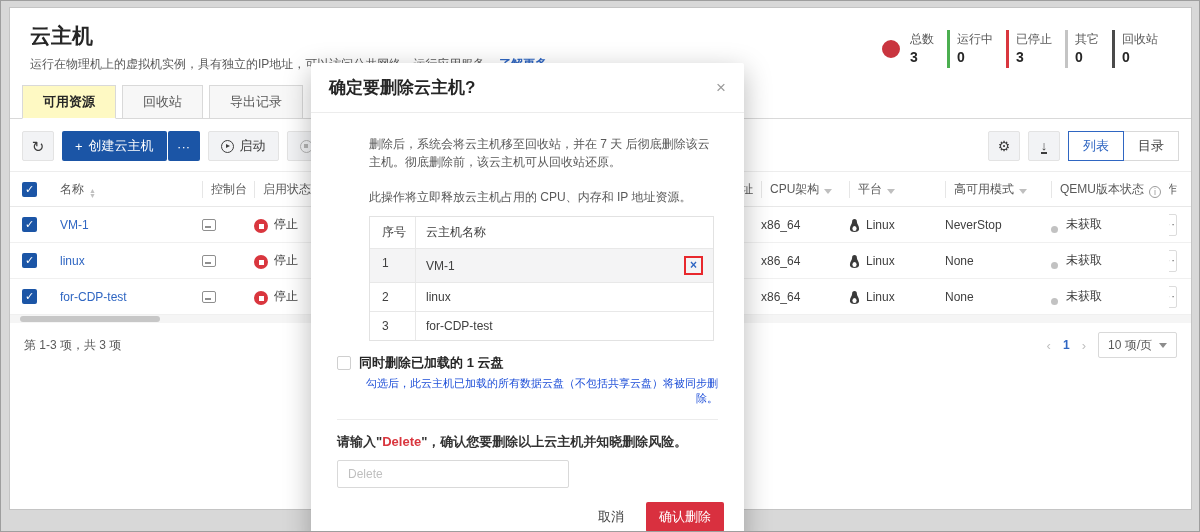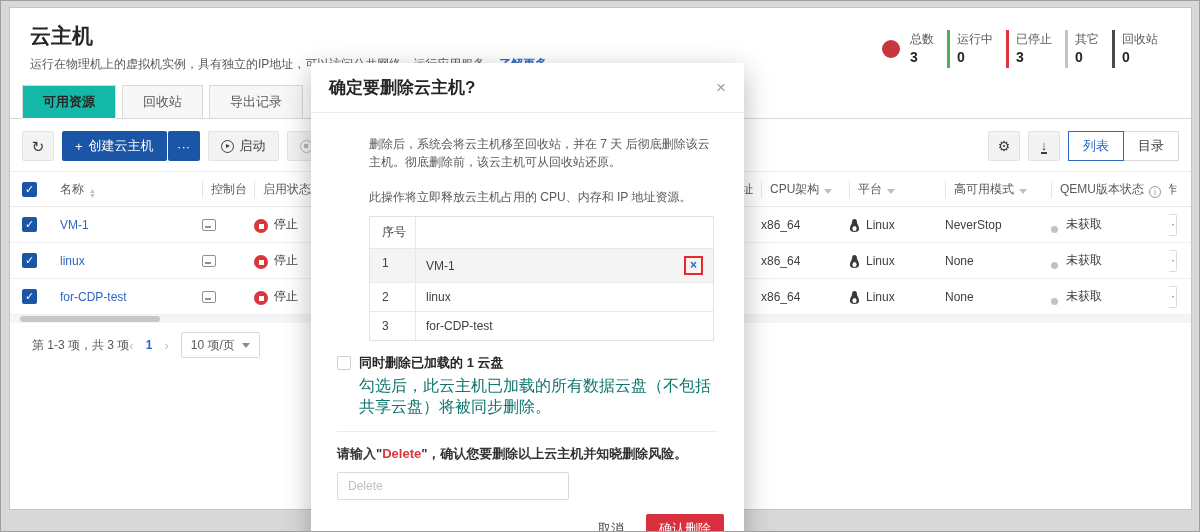--- a/index.html
+++ b/index.html
@@ -20,21 +20,21 @@
   .stat .val { font-size:14px; font-weight:700; color:#262626; }
   .s-total { border-left:none; padding-left:0; }
   .s-running { border-color:#4caf50; }
   .s-stopped { border-color:#d9363e; }
   .s-other { border-color:#c4c4c4; }
   .s-recycle { border-color:#4a4a4a; }
 
   
   .tabs { display:flex; padding:0 12px; margin-top:12px; position:relative; z-index:2; }
   .tab { padding:7px 20px; border:1px solid #d9d9d9; margin-right:6px; font-size:13px; color:#595959; background:#f7f7f7; cursor:pointer; }
-  .tab.active { background:#14b8a6; color:#262626; font-weight:700; border-bottom-color:#fff; }
+  .tab.active { background:#fef9c3; color:#262626; font-weight:700; border-bottom-color:#fff; }
   .panel { border-top:1px solid #d9d9d9; margin-top:-1px; position:relative; background:#fff; }
 
   
   .toolbar { display:flex; align-items:center; padding:12px 12px 10px; }
   .btn { height:30px; display:inline-flex; align-items:center; gap:6px; padding:0 12px; font-size:13px; border-radius:2px; border:1px solid transparent; cursor:pointer; white-space:nowrap; }
   .btn-light { background:#f2f3f5; color:#3d3d3d; border-color:#e3e3e3; }
   .btn-light.disabled { color:#b5b5b5; cursor:default; }
   .btn-primary { background:#1b55a6; color:#fff; }
   .grp { display:flex; gap:1px; margin:0 8px; }
   .mr8 { margin-right:8px; }
@@ -78,21 +78,21 @@
   .console-ic::after { content:""; position:absolute; left:2px; bottom:2px; width:6px; height:1.5px; background:#8f8f8f; }
   .stopdot { width:14px; height:14px; border-radius:50%; background:#d9363e; position:relative; display:inline-block; margin-right:6px; flex:none; }
   .stopdot::after { content:""; position:absolute; left:4.5px; top:4.5px; width:5px; height:5px; background:#fff; }
   .gdot { width:7px; height:7px; border-radius:50%; background:#c2c2c2; display:inline-block; margin-right:8px; flex:none; }
   .penguin { display:inline-block; margin-right:6px; }
   .act-btn { width:30px; height:22px; border:1px solid #dcdcdc; border-radius:2px; background:#fff; color:#595959; font-size:11px; line-height:19px; text-align:center; letter-spacing:1px; cursor:pointer; }
 
   .hscroll { height:8px; background:#f5f5f5; position:relative; }
   .hthumb { position:absolute; left:10px; top:1px; width:140px; height:6px; background:#c7c7c7; border-radius:3px; cursor:pointer; }
 
-  .tfoot { display:flex; justify-content:flex-start; align-items:center; padding:9px 14px; font-size:12px; color:#595959;margin-left:8px; }
+  .tfoot { display:flex; justify-content:space-between; align-items:center; padding:9px 14px; font-size:12px; color:#595959; }
   .pager { display:flex; align-items:center; gap:12px; }
   .pg-arrow { color:#bfbfbf; font-size:13px; cursor:pointer; }
   .pg-num { color:#2f66c2; font-weight:700; cursor:pointer; }
   .psize { border:1px solid #d9d9d9; height:26px; display:flex; align-items:center; padding:0 9px; gap:7px; border-radius:2px; cursor:pointer; }
   .caret-down { width:0; height:0; border:4px solid transparent; border-top:5px solid #8c8c8c; margin-top:4px; }
 
   
   .modal { position:absolute; left:310px; top:62px; width:433px; background:#fff; border-radius:2px; box-shadow:0 8px 28px rgba(0,0,0,.28); z-index:10; }
   .m-head { display:flex; justify-content:space-between; align-items:center; padding:13px 18px; border-bottom:1px solid #ececec; }
   .m-title { font-size:17px; font-weight:700; color:#262626; }
@@ -109,21 +109,21 @@
   .mt-row { display:flex; border-bottom:1px solid #e8e8e8; align-items:stretch; }
   .mt-row:last-child { border-bottom:none; }
   .mt-c1 { width:46px; padding:7px 0 7px 12px; border-right:1px solid #e8e8e8; }
   .mt-c2 { flex:1; padding:7px 10px; display:flex; justify-content:space-between; align-items:center; }
   .mt-row.hl { background:#f4f4f5; }
   .rm-annot { border:2px solid #e8282d; padding:0 4px; line-height:15px; display:inline-block; }
   .rm-x { color:#2f66c2; font-weight:700; font-size:12px; cursor:pointer; }
   .m-check { margin-top:13px; display:flex; gap:8px; }
   .cbx { width:14px; height:14px; border:1px solid #cfcfcf; border-radius:2px; background:#fff; flex:none; margin-top:2px; cursor:pointer; }
   .m-check-label { font-size:13px; font-weight:700; color:#262626; }
-  .m-check-help { margin:4px 0 0 22px; font-size:16px; color:#0f766e; }
+  .m-check-help { margin:4px 0 0 22px; font-size:11px; color:#1d4ed8;text-align:right; }
   .m-div { border-top:1px solid #ececec; margin:13px 0; }
   .m-prompt { font-size:13px; font-weight:700; color:#333; }
   .m-input { margin-top:9px; width:232px; height:28px; border:1px solid #d9d9d9; border-radius:2px; padding:0 10px; font-size:12px; color:#404040; font-family:inherit; }
   .m-input::placeholder { color:#bfbfbf; }
   .m-foot { display:flex; justify-content:flex-end; align-items:center; gap:22px; padding:14px 20px 16px; }
   .btn-cancel { font-size:13px; color:#404040; background:none; border:none; cursor:pointer; font-family:inherit; }
   .btn-danger { background:#d9303f; color:#fff; height:30px; padding:0 13px; font-size:13px; border:none; border-radius:2px; cursor:pointer; font-family:inherit; }
 </style>
 </head>
 <body>
@@ -359,20 +359,21 @@
       <span class="m-title">确定要删除云主机?</span>
       <span class="m-close">×</span>
     </div>
     <div class="m-body">
       <p class="m-desc">删除后，系统会将云主机移至回收站，并在 7 天 后彻底删除该云主机。彻底删除前，该云主机可从回收站还原。</p>
       <p class="m-desc second">此操作将立即释放云主机占用的 CPU、内存和 IP 地址资源。</p>
 
       <div class="m-table">
         <div class="mt-row">
           <div class="mt-c1">序号</div>
+          <div class="mt-c2">云主机名称</div>
         </div>
         <div class="mt-row hl">
           <div class="mt-c1">1</div>
           <div class="mt-c2">
               <span>VM-1</span>
               <span class="rm-annot"><span class="rm-x">×</span></span>
             </div>
         </div>
         <div class="mt-row">
           <div class="mt-c1">2</div>

